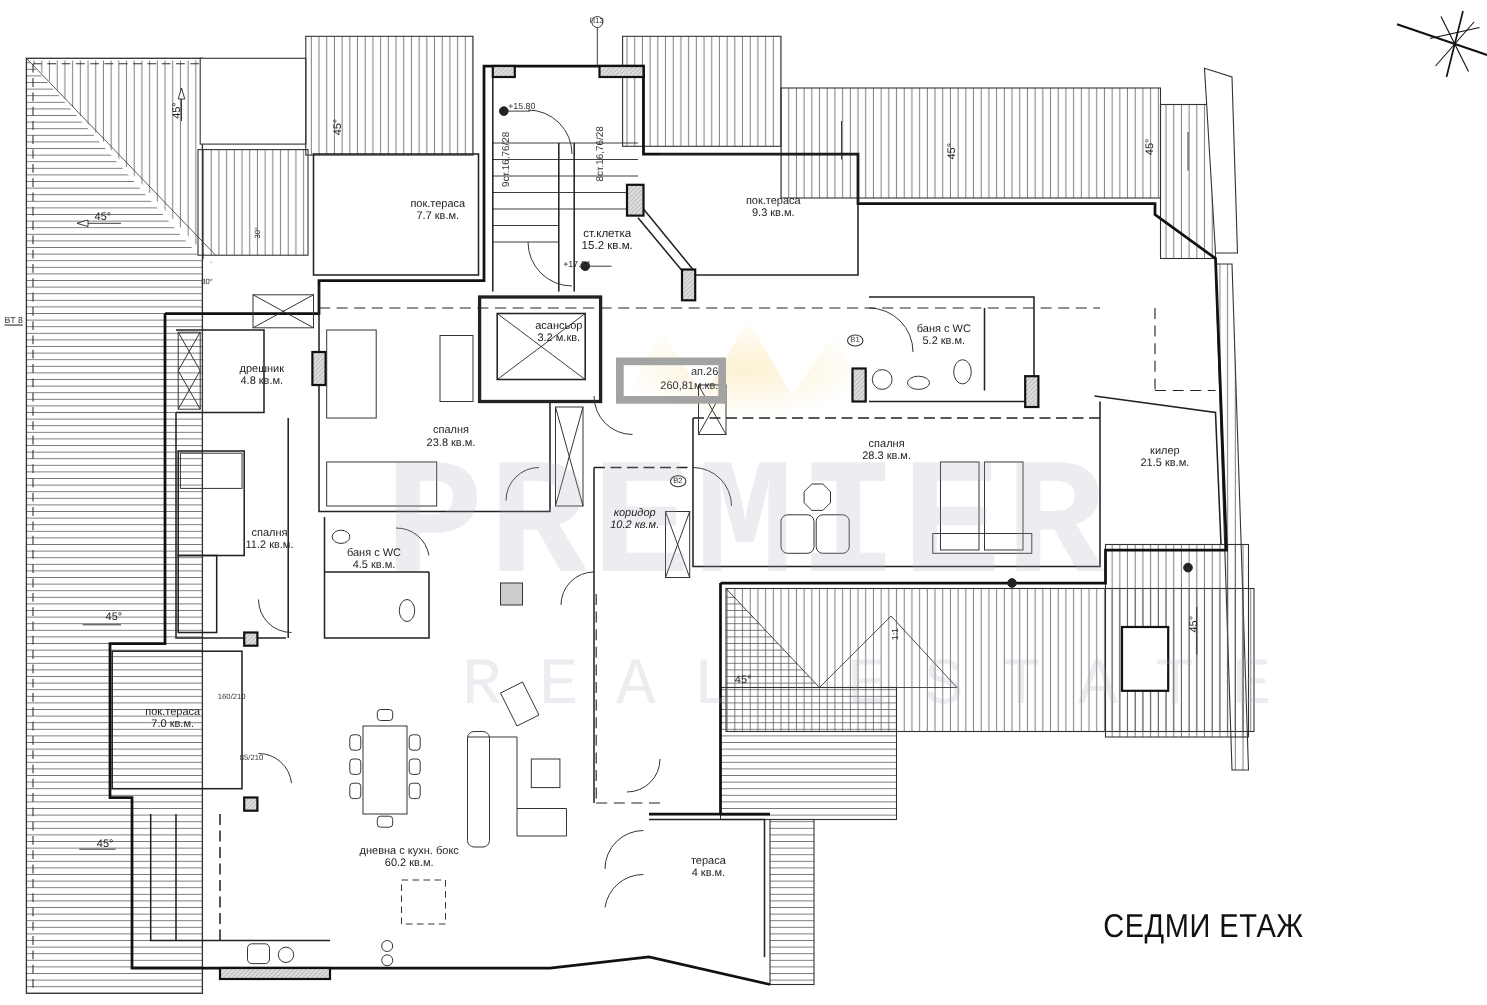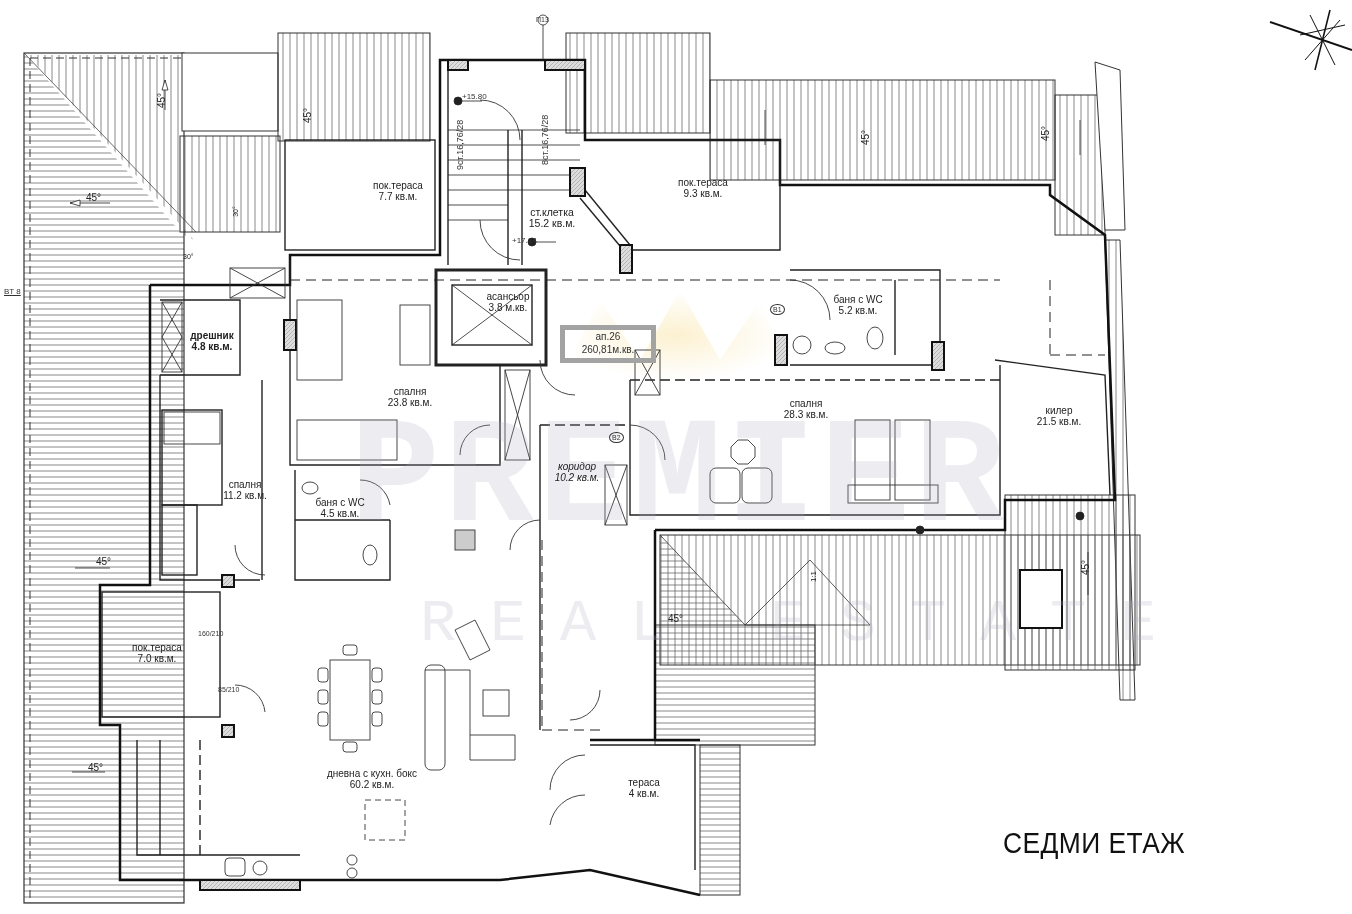--- a/index.html
+++ b/index.html
@@ -1,21 +1,21 @@
 <!DOCTYPE html>
 <html><head>
 <meta charset="utf-8">
 <style>
   html,body{margin:0;padding:0;background:#fff;}
   body{width:1352px;height:914px;position:relative;overflow:hidden;font-family:"Liberation Sans",sans-serif;}
   #plan{position:absolute;left:0;top:0;}
   .lbl{position:absolute;font-size:10px;line-height:11px;text-align:center;color:#222;white-space:nowrap;transform:translateX(-50%);font-family:"Liberation Sans",sans-serif;}
   .lbl span{display:block;}
   .floor-title{position:absolute;left:1003px;top:826px;font-size:30px;letter-spacing:0.5px;color:#111;font-family:"Liberation Sans",sans-serif;transform:scaleX(0.88);transform-origin:left top;}
-  .apt-box{position:absolute;left:560px;top:325px;width:86px;height:28px;border:5px solid #a3a3a3;font-size:10px;text-align:center;line-height:13px;color:#333;}
+  .apt-box{position:absolute;left:560px;top:325px;width:86px;height:28px;border:7px solid #a3a3a3;font-size:10px;text-align:right;line-height:13px;color:#333;}
   .wm{position:absolute;color:rgba(170,170,190,0.22);font-weight:bold;font-family:Liberation Mono, monospace;pointer-events:none;}
   .wm-main{left:350px;top:395px;font-size:150px;letter-spacing:4px;}
   .wm-sub{left:420px;top:590px;font-size:60px;letter-spacing:34px;font-weight:normal;}
   .small{position:absolute;font-size:8px;color:#333;font-family:"Liberation Sans",sans-serif;}
   .slope{position:absolute;font-size:10px;color:#222;font-family:"Liberation Sans",sans-serif;}
 </style>
 </head>
 <body>
 
 <svg id="plan" width="1352" height="914" viewBox="0 0 1352 914" xmlns="http://www.w3.org/2000/svg">
@@ -278,23 +278,23 @@
 <div class="lbl" style="left:552px;top:207px;font-size:10.5px;">
     <span>ст.клетка</span>
     <span>15.2 кв.м.</span>
   </div>
 <div class="lbl" style="left:703px;top:177px;">
     <span>пок.тераса</span>
     <span>9.3 кв.м.</span>
   </div>
 <div class="lbl" style="left:508px;top:291px;">
     <span>асансьор</span>
-    <span>3.8 м.кв.</span>
-  </div>
-<div class="lbl" style="left:212px;top:330px;font-weight:bold;">
+    <span>3.2 м.кв.</span>
+  </div>
+<div class="lbl" style="left:238px;top:330px;">
     <span>дрешник</span>
     <span>4.8 кв.м.</span>
   </div>
 <div class="lbl" style="left:410px;top:386px;">
     <span>спалня</span>
     <span>23.8 кв.м.</span>
   </div>
 <div class="lbl" style="left:858px;top:294px;">
     <span>баня с WC</span>
     <span>5.2 кв.м.</span>

